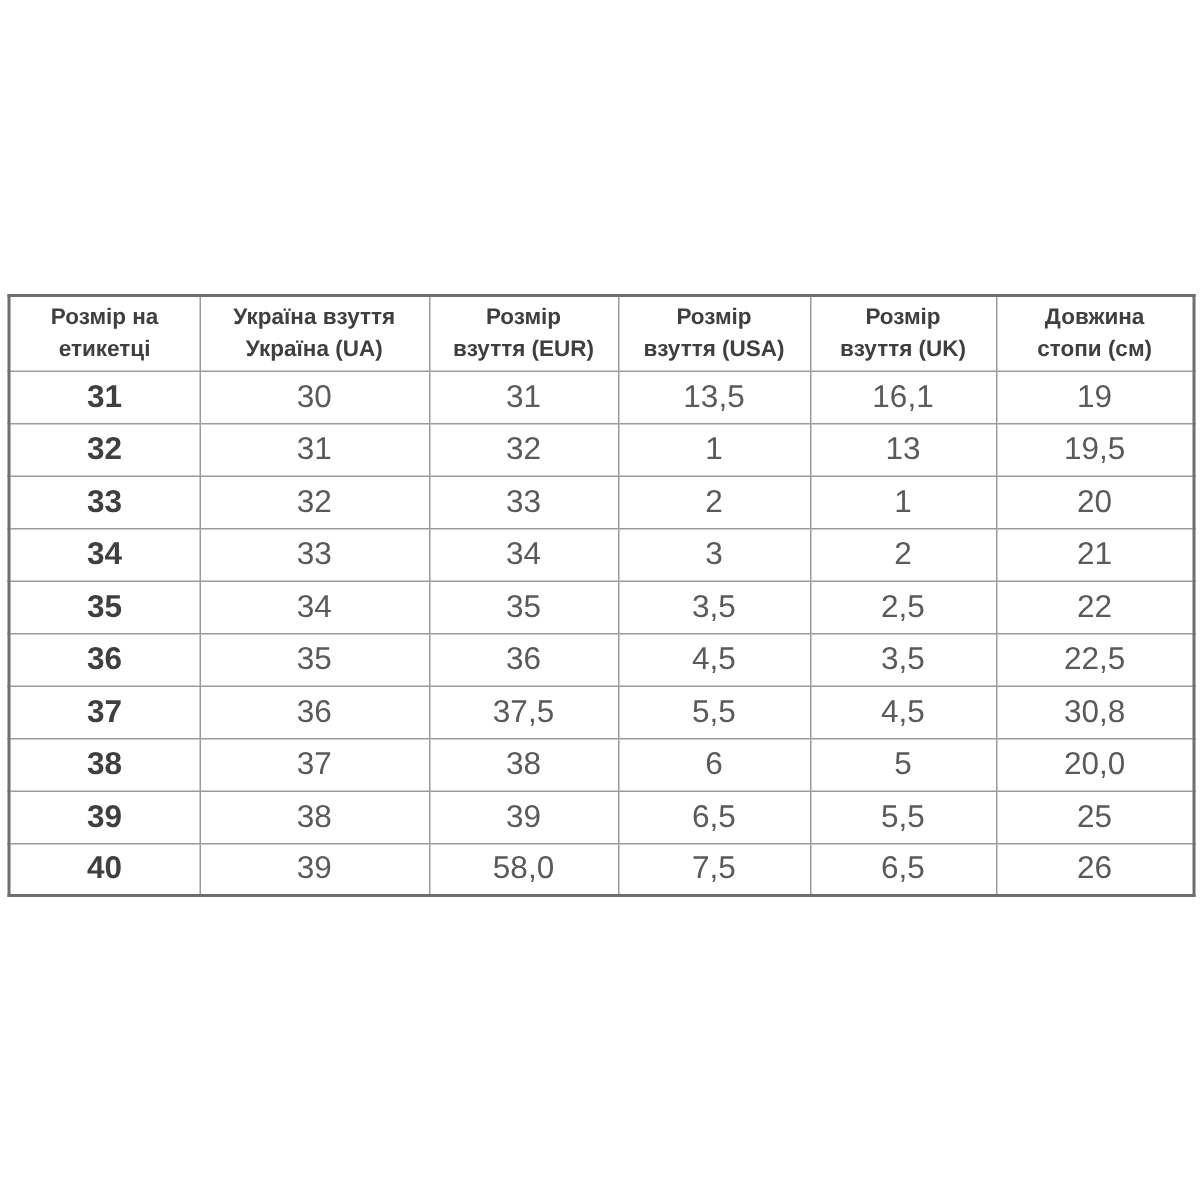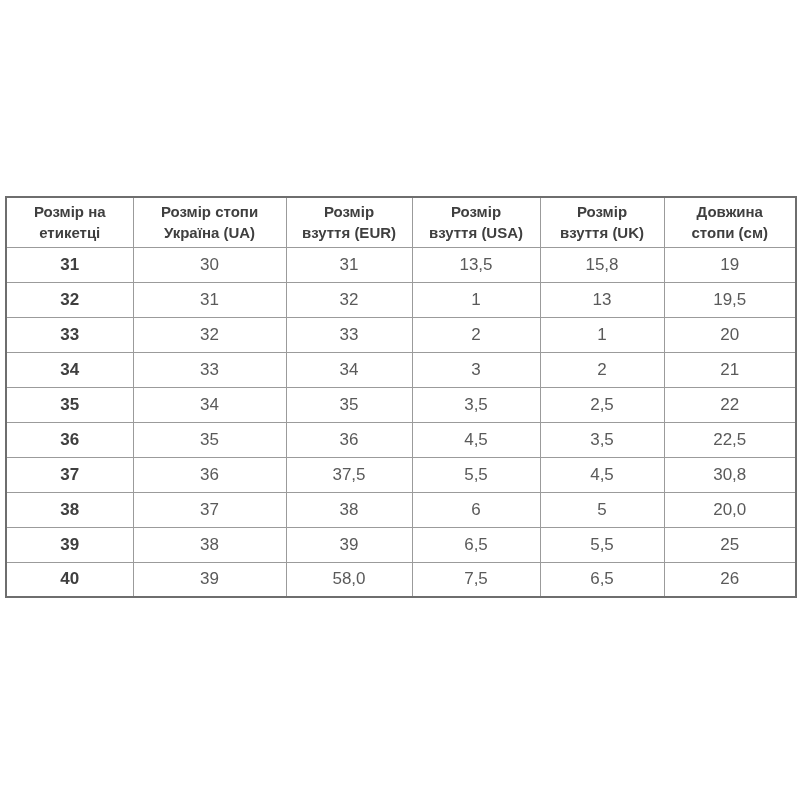--- a/index.html
+++ b/index.html
@@ -46,21 +46,21 @@
     font-size:15px;
     font-weight:bold;
     color:var(--header-text);
     padding:2px 4px;
   }
   th .hline{
     line-height:21px;
   }
   td{
     height:35px;
-    font-size:17px;
+    font-size:21px;
     font-weight:normal;
     color:var(--cell-text);
     padding:0 4px;
   }
   td.label{
     font-weight:bold;
     color:var(--header-text);
   }
 </style>
 </head>
@@ -76,21 +76,21 @@
         <col class="c4">
         <col class="c5">
     </colgroup>
     <thead>
       <tr id="header-row">
           <th>
             <div class="hline">Розмір на</div>
             <div class="hline">етикетці</div>
           </th>
           <th>
-            <div class="hline">Розмір стопи</div>
+            <div class="hline">Україна взуття</div>
             <div class="hline">Україна (UA)</div>
           </th>
           <th>
             <div class="hline">Розмір</div>
             <div class="hline">взуття (EUR)</div>
           </th>
           <th>
             <div class="hline">Розмір</div>
             <div class="hline">взуття (USA)</div>
           </th>
@@ -103,21 +103,21 @@
             <div class="hline">стопи (см)</div>
           </th>
         </tr>
     </thead>
     <tbody id="body-rows">
         <tr>
           <td class="label">31</td>
           <td>30</td>
           <td>31</td>
           <td>13,5</td>
-          <td>15,8</td>
+          <td>16,1</td>
           <td>19</td>
         </tr>
         <tr>
           <td class="label">32</td>
           <td>31</td>
           <td>32</td>
           <td>1</td>
           <td>13</td>
           <td>19,5</td>
         </tr>

